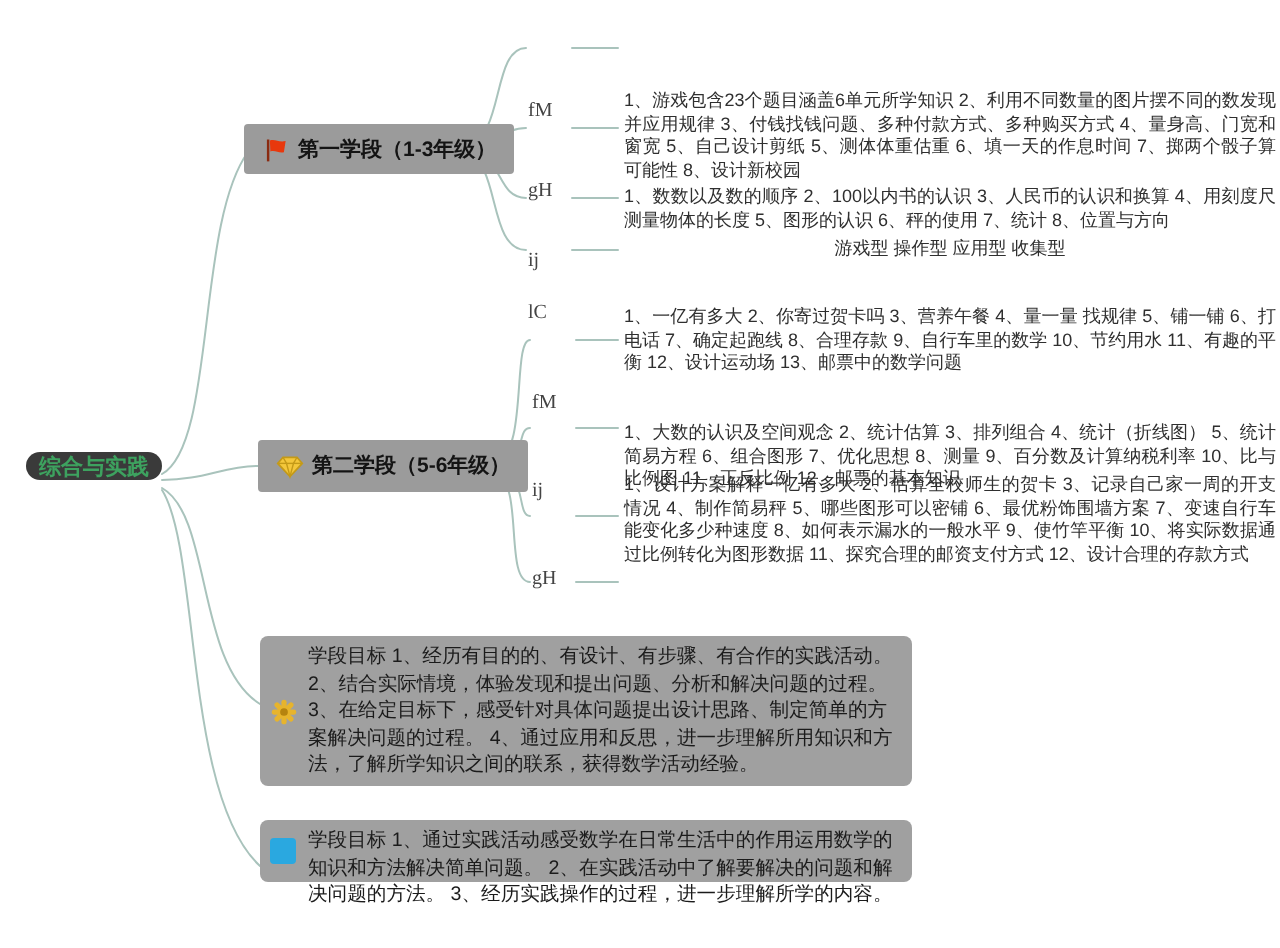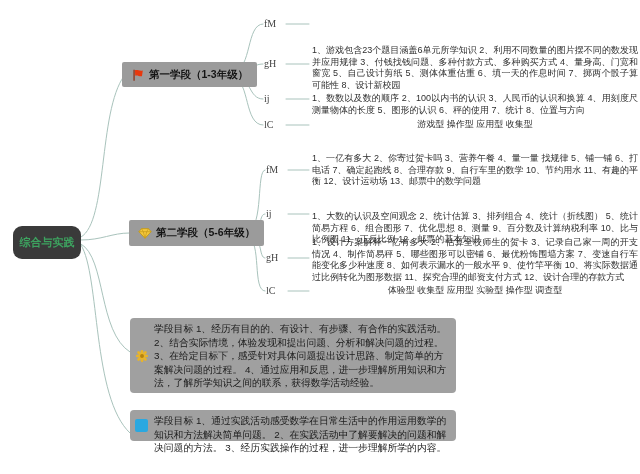--- a/index.html
+++ b/index.html
@@ -3,25 +3,25 @@
 <meta charset="utf-8">
 <style>
   html,body{margin:0;padding:0;background:#fff;}
   .canvas{position:relative;width:640px;height:474px;background:#ffffff;overflow:hidden;
           font-family:"Liberation Sans",sans-serif;color:#2f2f2f;}
   svg.links{position:absolute;left:0;top:0;width:640px;height:474px;}
   svg.links path{fill:none;stroke:#a9c3bc;stroke-width:1;stroke-linecap:round;}
   .topic{position:absolute;background:#9b9b9b;height:25px;display:flex;align-items:center;
          gap:4px;padding:0 9px;box-sizing:border-box;font-size:10.5px;font-weight:bold;
          color:#141414;white-space:nowrap;border-radius:2px;}
-  .root-topic{position:absolute;left:13px;top:226px;width:68px;height:33px;background:#3a3a3a;
+  .root-topic{position:absolute;left:13px;top:226px;width:68px;height:14px;background:#3a3a3a;
          border-radius:9px;display:flex;align-items:center;justify-content:center;
          font-size:11px;font-weight:bold;color:#3da25f;}
   .tag{position:absolute;font-family:"Liberation Serif",serif;font-size:10px;color:#444;
-       height:12px;line-height:12px;}
+       height:12px;line-height:12px;margin-top:32px;}
   .branch-text{position:absolute;left:312px;width:326px;font-size:9px;line-height:11.5px;
        color:#2f2f2f;text-align:justify;}
   .branch-text.single{text-align:center;}
   .goal-box{position:absolute;left:130px;width:326px;background:#a0a0a0;border-radius:4px;
        box-sizing:border-box;padding:4px 6px 15px 24px;font-size:9.8px;line-height:13.5px;
        color:#1b1b1b;}
   .goal-icon{position:absolute;left:5px;top:50%;transform:translateY(-50%);width:14px;height:14px;}
   .blue-sq{width:13px;height:13px;background:#2aa8e0;border-radius:2px;}
   .node-icon{width:14px;height:14px;flex:0 0 auto;}
 </style>
@@ -91,21 +91,20 @@
   <div class="branch-text single" style="top:119px;">游戏型 操作型 应用型 收集型</div>
 
   <div class="tag" style="left:266px;top:164px;">fM</div>
   <div class="tag" style="left:266px;top:208px;">ij</div>
   <div class="tag" style="left:266px;top:252px;">gH</div>
   <div class="tag" style="left:266px;top:285px;">lC</div>
 
   <div class="branch-text" style="top:153px;">1、一亿有多大 2、你寄过贺卡吗 3、营养午餐 4、量一量 找规律 5、铺一铺 6、打电话 7、确定起跑线 8、合理存款 9、自行车里的数学 10、节约用水 11、有趣的平衡 12、设计运动场 13、邮票中的数学问题</div>
   <div class="branch-text" style="top:211px;">1、大数的认识及空间观念 2、统计估算 3、排列组合 4、统计（折线图） 5、统计简易方程 6、组合图形 7、优化思想 8、测量 9、百分数及计算纳税利率 10、比与比例图 11、正反比例 12、邮票的基本知识</div>
   <div class="branch-text" style="top:237px;">1、设计方案解释一亿有多大 2、估算全校师生的贺卡 3、记录自己家一周的开支情况 4、制作简易秤 5、哪些图形可以密铺 6、最优粉饰围墙方案 7、变速自行车能变化多少种速度 8、如何表示漏水的一般水平 9、使竹竿平衡 10、将实际数据通过比例转化为图形数据 11、探究合理的邮资支付方式 12、设计合理的存款方式</div>
-  <div class="branch-text single" style="top:285px;">体验型 收集型 应用型 实验型 操作型 调查型</div>
 
   <div class="goal-box" style="top:318px;height:75px;">
     <svg class="goal-icon" viewBox="0 0 16 16">
       <g stroke="#e7b42c" stroke-width="3" stroke-linecap="round">
         <line x1="8" y1="2.5" x2="8" y2="13.5"></line>
         <line x1="2.5" y1="8" x2="13.5" y2="8"></line>
         <line x1="4" y1="4" x2="12" y2="12"></line>
         <line x1="12" y1="4" x2="4" y2="12"></line>
       </g>
       <circle cx="8" cy="8" r="2.2" fill="#b5830f"></circle>

